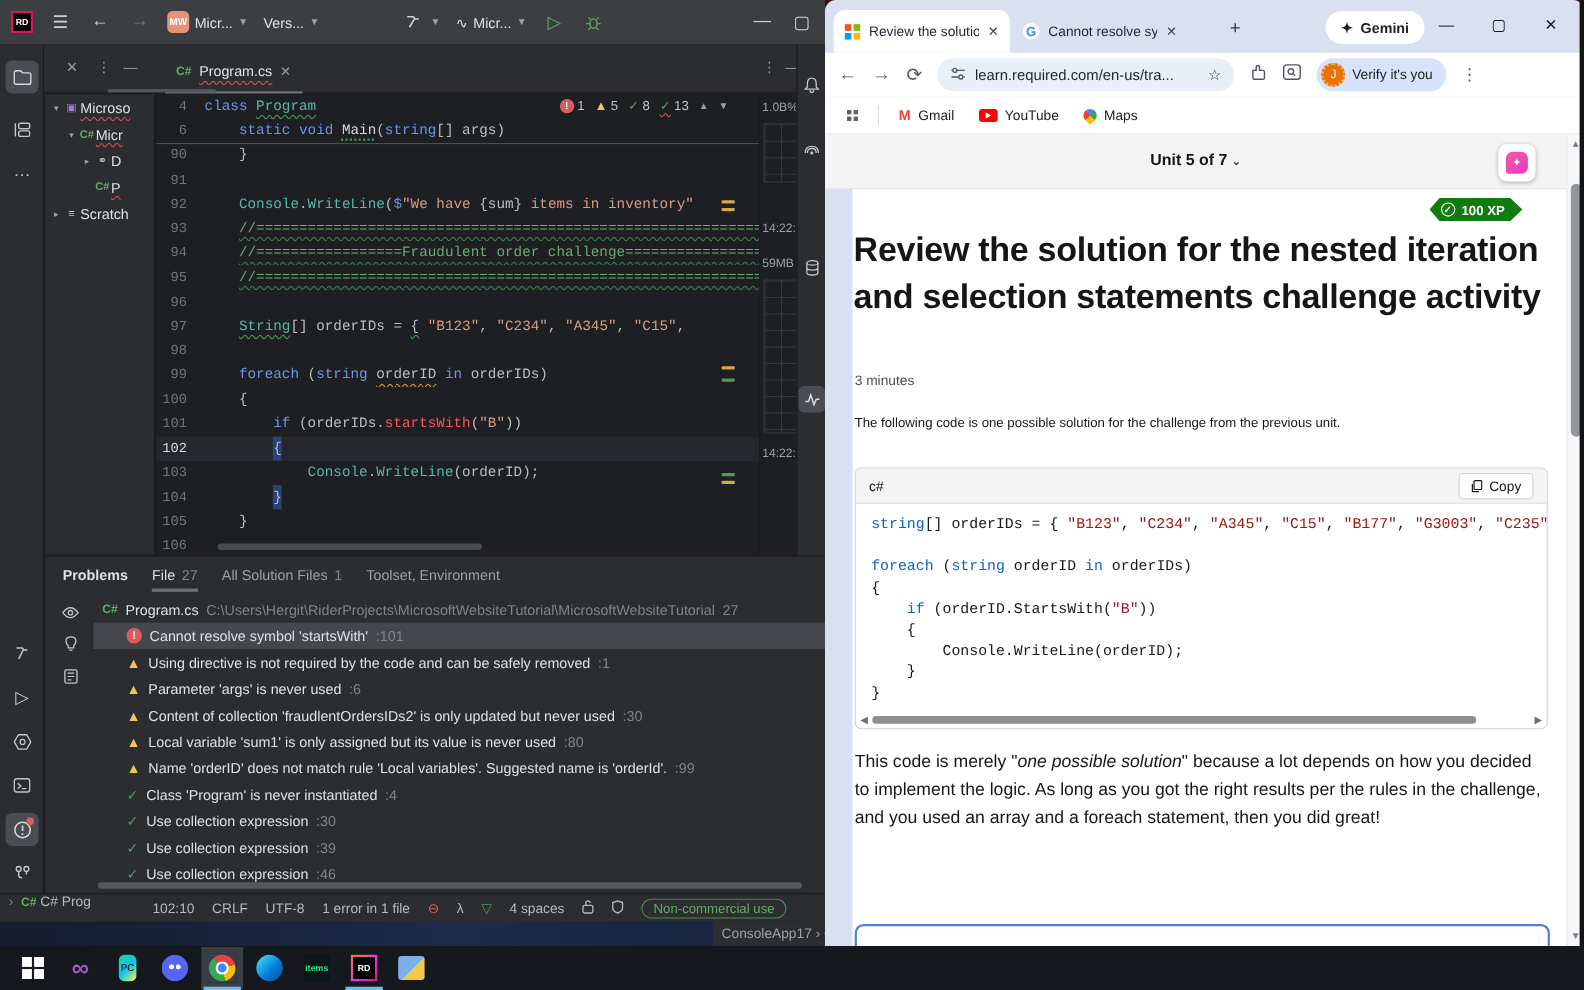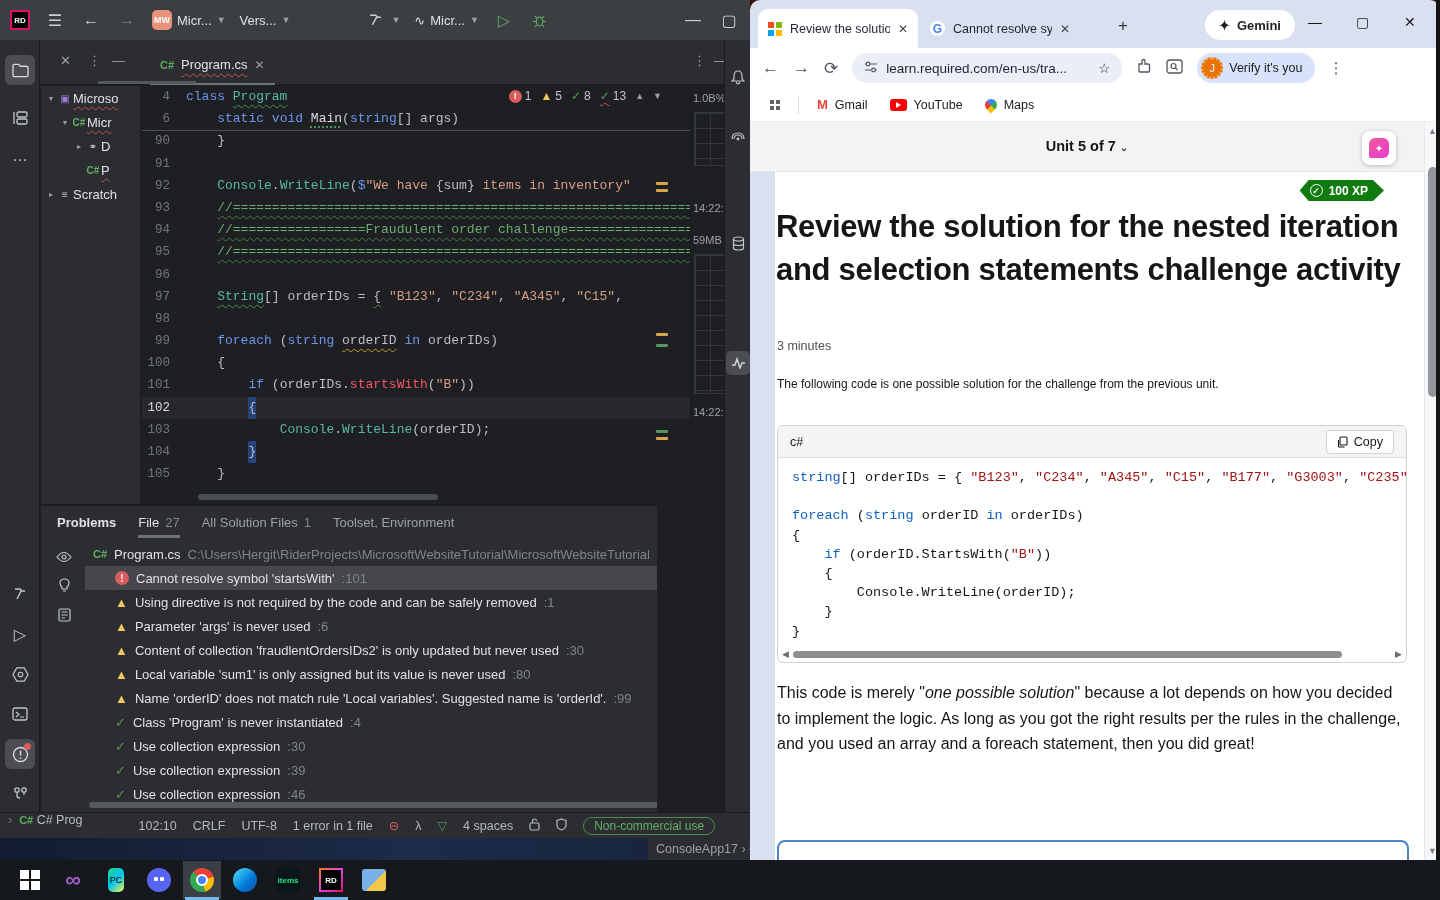--- a/index.html
+++ b/index.html
@@ -81,21 +81,21 @@
   .mon-grid { border:1px solid #33363B; background:
     linear-gradient(#33363B 1px, transparent 1px) 0 0/100% 15px,
     linear-gradient(90deg,#33363B 1px, transparent 1px) 0 0/15px 100%; }
   #right-strip { position:absolute; left:724px; top:41px; width:26px; height:797px; background:#2B2D30;
     border-left:1px solid #1A1B1E; }
   .rs-ico { position:absolute; left:1px; width:24px; height:24px; border-radius:5px; color:#C2C5CB;
     display:flex; align-items:center; justify-content:center; font-size:13px; }
   .rs-ico.sel { background:#4B4D52; }
 
   
-  #problems { position:absolute; left:41px; top:505px; width:616px; height:307px; background:#2B2D30;
+  #problems { position:absolute; left:41px; top:505px; width:709px; height:307px; background:#2B2D30;
     border-top:1px solid #1A1B1E; overflow:hidden; }
   #prob-tabs { display:flex; align-items:center; gap:22px; height:32px; padding-left:16px;
     font-size:13px; color:#9DA0A8; }
   #prob-tabs .ptitle { color:#DFE1E5; font-weight:bold; }
   .ptab { display:flex; gap:6px; align-items:center; height:32px; position:relative; }
   .ptab .cnt { color:#80848C; }
   .ptab.sel { color:#DFE1E5; }
   .ptab.sel::after { content:""; position:absolute; left:0; right:0; bottom:0; height:3px; background:#6E7176; }
   #prob-side { position:absolute; left:8px; top:44px; width:30px; color:#C2C5CB; font-size:14px;
     display:flex; flex-direction:column; gap:12px; align-items:center; }
@@ -367,20 +367,21 @@
           <div class="cl"><span class="num">96</span></div>
           <div class="cl"><span class="num">97</span><span class="p">    </span><span class="t sqg">String</span><span class="p">[] orderIDs = </span><span class="p sqg">{</span><span class="p"> </span><span class="s">"B123"</span><span class="p">, </span><span class="s">"C234"</span><span class="p">, </span><span class="s">"A345"</span><span class="p">, </span><span class="s">"C15"</span><span class="p">,</span></div>
           <div class="cl"><span class="num">98</span></div>
           <div class="cl"><span class="num">99</span><span class="p">    </span><span class="k">foreach </span><span class="p">(</span><span class="k">string </span><span class="p sqo">orderID</span><span class="k"> in </span><span class="p">orderIDs)</span></div>
           <div class="cl"><span class="num">100</span><span class="p">    {</span></div>
           <div class="cl"><span class="num">101</span><span class="p">        </span><span class="k">if </span><span class="p">(orderIDs.</span><span class="e">startsWith</span><span class="p">(</span><span class="s">"B"</span><span class="p">))</span></div>
           <div class="cl cur"><span class="num">102</span><span class="p">        </span><span class="brace">{</span></div>
           <div class="cl"><span class="num">103</span><span class="p">            </span><span class="t">Console</span><span class="p">.</span><span class="t">WriteLine</span><span class="p">(orderID);</span></div>
           <div class="cl"><span class="num">104</span><span class="p">        </span><span class="brace">}</span></div>
           <div class="cl"><span class="num">105</span><span class="p">    }</span></div>
+          <div class="cl"><span class="num">106</span></div>
         </div>
       <div id="sticky-sep"></div>
       <div id="insp">
         <span class="insp-it">
             <span class="errball">!</span>
             <span>1</span>
           </span>
         <span class="insp-it">
             <span class="warntri">▲</span>
             <span>5</span>

